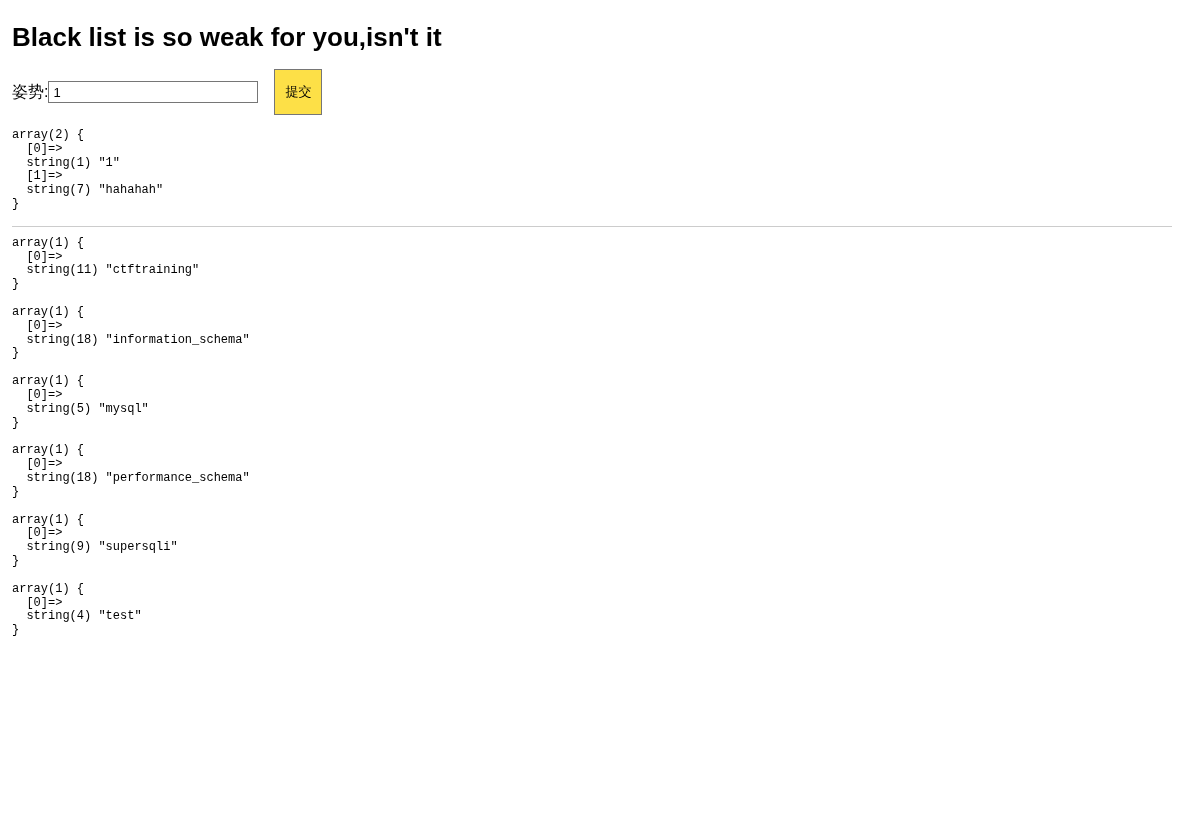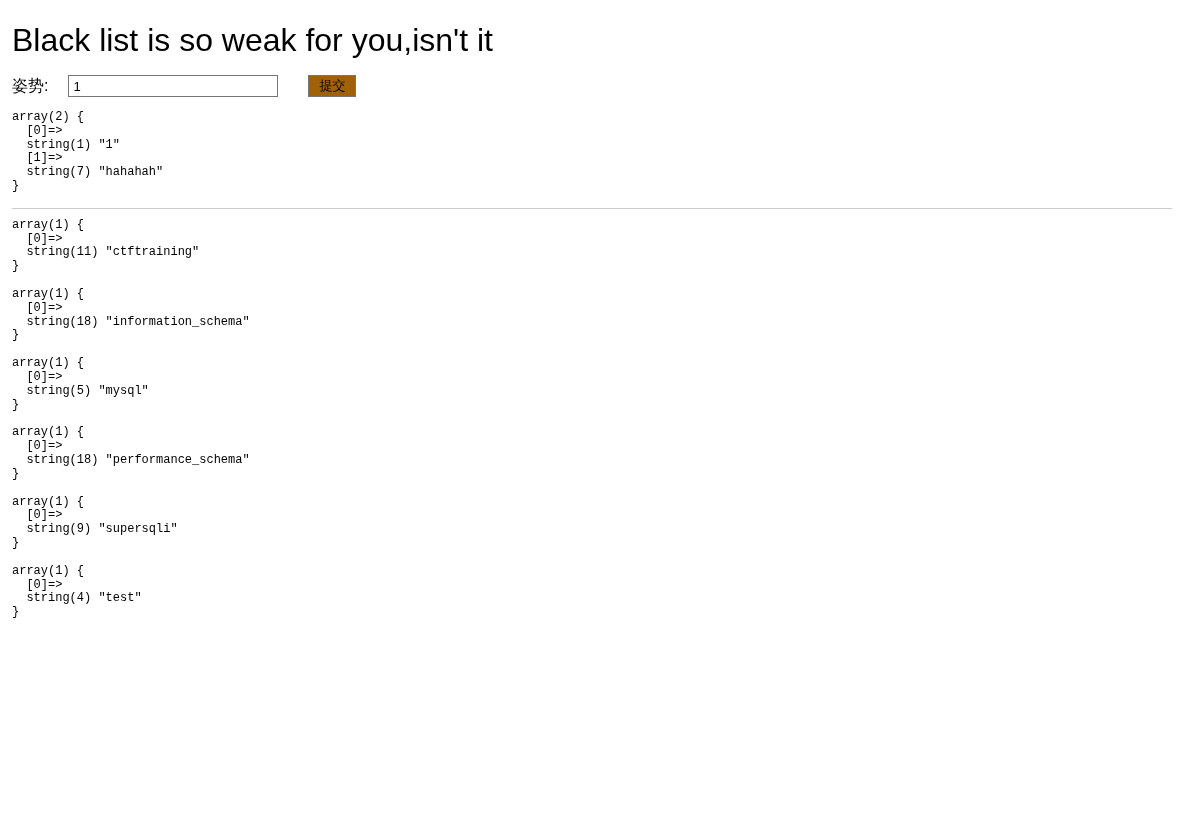--- a/index.html
+++ b/index.html
@@ -7,46 +7,46 @@
     }
     body {
       margin: 0;
       padding: 8px 12px;
       font-family: Arial, sans-serif;
       font-size: 16px;
       background: #fff;
       color: #000;
     }
     h1 {
-      font-size: 32px;
-      font-weight: normal;
+      font-size: 26px;
+      font-weight: bold;
       margin: 14px 0 16px 0;
     }
     .form-row {
       margin: 10px 0 14px 0;
       display: flex;
       align-items: center;
-      gap: 20px;
+      gap: 0;
     }
     .form-label {
       font-size: 16px;
     }
     input[type="text"] {
       width: 210px;
       height: 22px;
       padding: 1px 4px;
       font-size: 13px;
       border: 1px solid #767676;
       background: #fff;
     }
     input[type="submit"] {
-      margin-left: 10px;
-      padding: 1px 10px;
+      margin-left: 16px;
+      padding: 13px 10px;
       font-size: 13px;
-      background: #a16207;
+      background: #fde047;
       border: 1px solid #767676;
       cursor: pointer;
       font-family: Arial, sans-serif;
     }
     pre {
       font-family: "SimSun", "NSimSun", "Courier New", monospace;
       font-size: 12px;
       line-height: 1.15;
       margin: 10px 0 14px 0;
       white-space: pre;

